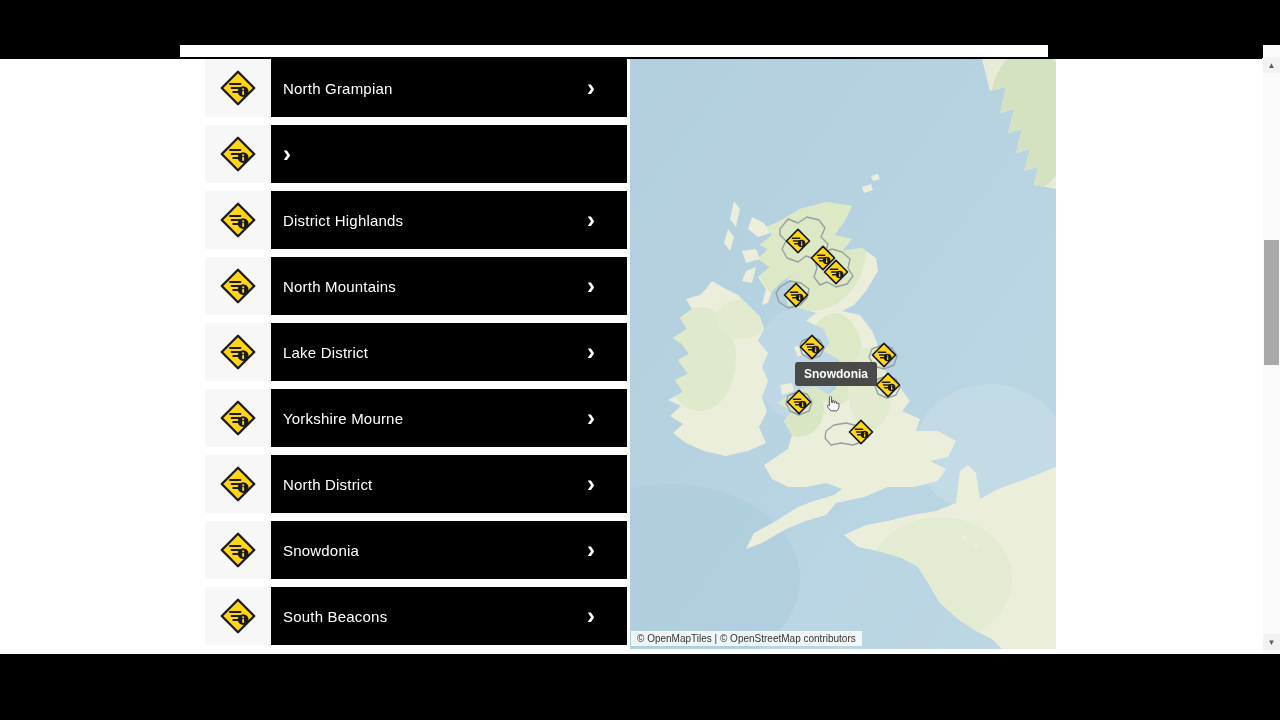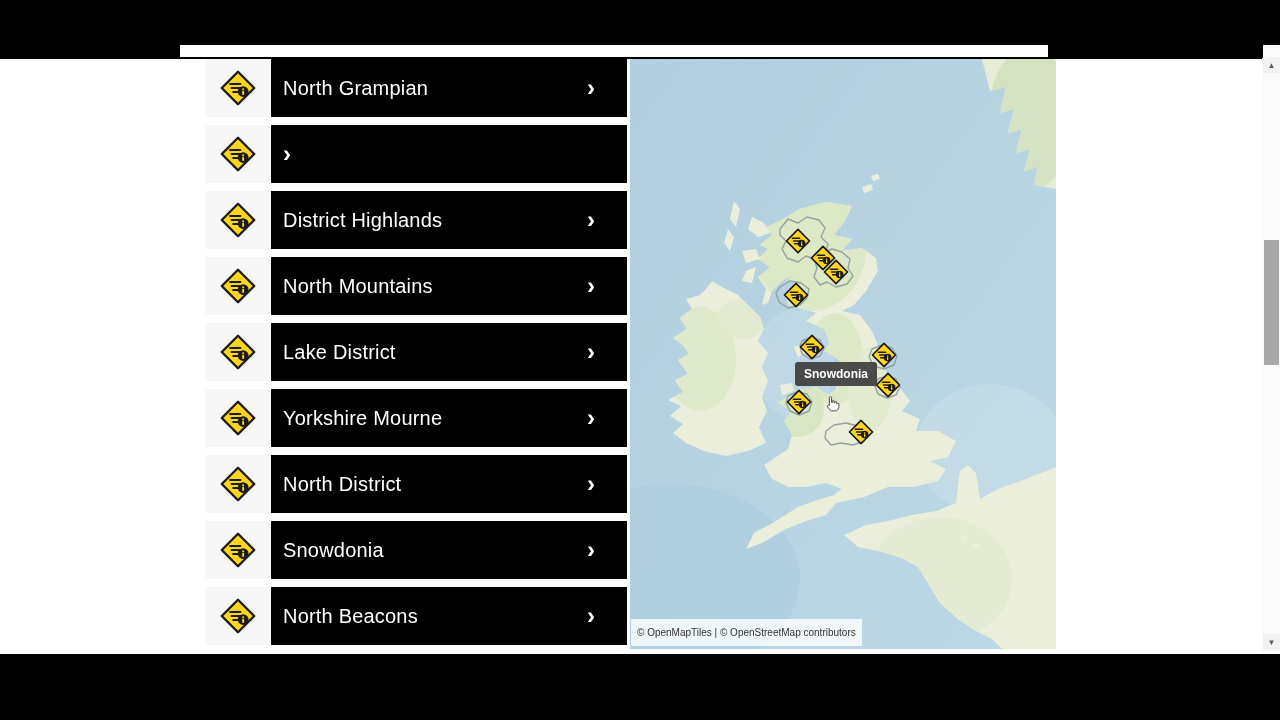--- a/index.html
+++ b/index.html
@@ -11,32 +11,32 @@
   .bar-top-right{position:absolute;left:1048px;top:45px;width:232px;height:13px;background:#000;}
   .top-rule{position:absolute;left:0;top:57px;width:1262px;height:2px;background:#000;}
   .bar-bottom{position:absolute;left:0;top:654px;width:1280px;height:66px;background:#000;}
 
   
   .region-list{position:absolute;left:205px;top:59px;width:422px;}
   .region-row{display:flex;height:58px;margin-bottom:8px;cursor:pointer;}
   .region-icon-cell{width:66px;background:#f7f7f7;display:flex;align-items:center;justify-content:center;flex:none;}
   .region-bar{flex:1;background:#000;display:flex;align-items:center;justify-content:space-between;
               padding:0 14px 0 12px;}
-  .region-label{color:#fff;font-size:20px;letter-spacing:.2px;}
+  .region-label{color:#fff;font-size:15px;letter-spacing:.2px;}
   .region-chevron{color:#fff;font-size:24px;line-height:1;margin-right:18px;font-weight:bold;}
 
   
   .map{position:absolute;left:630px;top:59px;width:426px;height:590px;background:#b6d2e1;overflow:hidden;}
   .map svg.basemap{position:absolute;left:0;top:0;}
   .map-marker{position:absolute;transform:translate(-50%,-50%);cursor:pointer;}
   .map-tooltip{position:absolute;left:165px;top:303px;background:rgba(62,62,62,.93);color:#fff;
                font-size:12px;font-weight:bold;padding:5px 9px;border-radius:3px;white-space:nowrap;z-index:5;}
   .map-cursor{position:absolute;left:194px;top:336px;z-index:6;}
   .map-attrib{position:absolute;left:1px;bottom:3px;background:rgba(255,255,255,.8);color:#333;
-              font-size:10px;padding:8px 6px;z-index:4;}
+              font-size:10px;padding:2px 6px;z-index:4;}
 
   
   .scrollbar{position:absolute;left:1263px;top:45px;width:17px;height:610px;background:#fafafa;}
   .sb-btn{position:absolute;left:0;width:17px;height:16px;background:#f2f2f2;color:#5a5a5a;font-size:8px;
           display:flex;align-items:center;justify-content:center;cursor:pointer;}
   .sb-up{top:12px;}
   .sb-down{bottom:5px;}
   .sb-thumb{position:absolute;left:1px;top:195px;width:15px;height:125px;background:#a9a9a9;cursor:pointer;}
 
   .hidden-defs{position:absolute;width:0;height:0;overflow:hidden;}
@@ -158,21 +158,21 @@
       </div>
     </div>
 
     <div class="region-row">
       <div class="region-icon-cell">
           <svg viewBox="0 0 48 48" width="38" height="38">
             <use href="#warn-sym"></use>
           </svg>
         </div>
       <div class="region-bar">
-        <span class="region-label">North Beacons</span>
+        <span class="region-label">South Beacons</span>
         <span class="region-chevron">›</span>
       </div>
     </div>
 
   </div>
 
   <div class="map">
     <svg class="basemap" width="426" height="590" viewBox="0 0 426 590">
       <defs>
         <linearGradient id="seaG" x1="0" y1="0" x2="1" y2="1">

